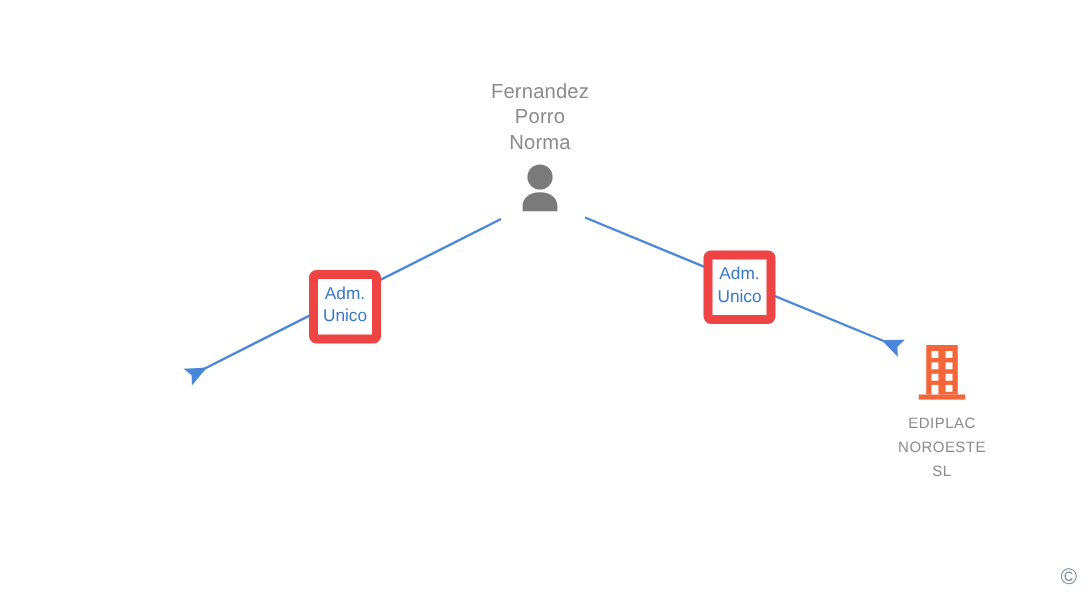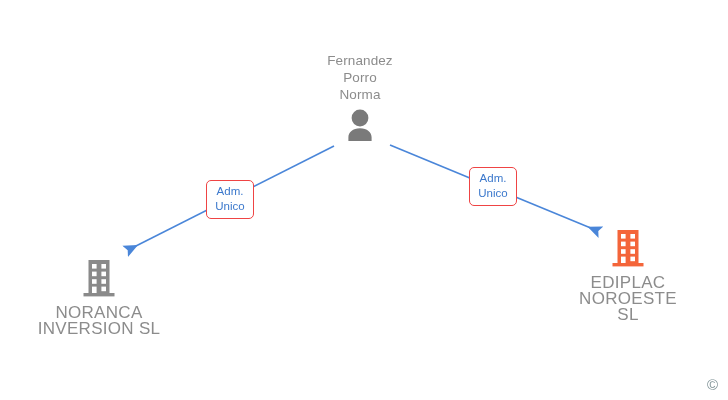--- a/index.html
+++ b/index.html
@@ -64,32 +64,32 @@
   .company-node.right { left: 553px; top: 228px; }
 
   .company-icon {
     width: 34px;
     height: 40px;
     margin: 0 auto 7px;
     display: block;
   }
   .company-label {
     color: #8c8c8c;
-    font-size: 17px;
+    font-size: 10px;
     line-height: 16px;
     letter-spacing: 0.3px;
     white-space: pre-line;
   }
 
   
   .edge-label {
     position: absolute;
     box-sizing: border-box;
     background: #ffffff;
-    border: 1px solid #ef4444;
+    border: 6px solid #ef4444;
     border-radius: 5px;
     color: #3b78cc;
     font-size: 11.5px;
     line-height: 15px;
     text-align: center;
     padding: 3px 0 4px;
     width: 48px;
   }
   .edge-label.left  { left: 206px; top: 180px; }
   .edge-label.right { left: 469px; top: 167px; }
@@ -145,36 +145,20 @@
 Porro
 Norma</div>
     <div class="person-avatar">
       <svg viewBox="0 0 34 32" width="34" height="32" xmlns="http://www.w3.org/2000/svg">
         <circle cx="17" cy="9" r="8.4" fill="#7a7a7a"></circle>
         <path d="M17 19.2c-7.2 0-11.6 4.1-11.6 9.1V32h23.2v-3.7c0-5-4.4-9.1-11.6-9.1z" fill="#7a7a7a"></path>
       </svg>
     </div>
   </div>
 
-  <div class="company-node left">
-    <svg class="company-icon" viewBox="0 0 34 40" width="34" height="40" xmlns="http://www.w3.org/2000/svg">
-      <rect x="6.5" y="2" width="21" height="33" fill="#8a8a8a"></rect>
-      <rect x="1.5" y="35" width="31" height="3.4" fill="#8a8a8a"></rect>
-      <rect x="10" y="6" width="4.6" height="4.6" fill="#ffffff"></rect>
-      <rect x="19.4" y="6" width="4.6" height="4.6" fill="#ffffff"></rect>
-      <rect x="10" y="13.6" width="4.6" height="4.6" fill="#ffffff"></rect>
-      <rect x="19.4" y="13.6" width="4.6" height="4.6" fill="#ffffff"></rect>
-      <rect x="10" y="21.2" width="4.6" height="4.6" fill="#ffffff"></rect>
-      <rect x="19.4" y="21.2" width="4.6" height="4.6" fill="#ffffff"></rect>
-      <rect x="10" y="28.6" width="4.6" height="6.4" fill="#ffffff"></rect>
-      <rect x="19.4" y="28.6" width="4.6" height="4.6" fill="#ffffff"></rect>
-    </svg>
-    <div class="company-label">NORANCA
-INVERSION  SL</div>
-  </div>
 
   <div class="company-node right">
     <svg class="company-icon" viewBox="0 0 34 40" width="34" height="40" xmlns="http://www.w3.org/2000/svg">
       <rect x="6.5" y="2" width="21" height="33" fill="#f4653a"></rect>
       <rect x="1.5" y="35" width="31" height="3.4" fill="#f4653a"></rect>
       <rect x="10" y="6" width="4.6" height="4.6" fill="#ffffff"></rect>
       <rect x="19.4" y="6" width="4.6" height="4.6" fill="#ffffff"></rect>
       <rect x="10" y="13.6" width="4.6" height="4.6" fill="#ffffff"></rect>
       <rect x="19.4" y="13.6" width="4.6" height="4.6" fill="#ffffff"></rect>
       <rect x="10" y="21.2" width="4.6" height="4.6" fill="#ffffff"></rect>

